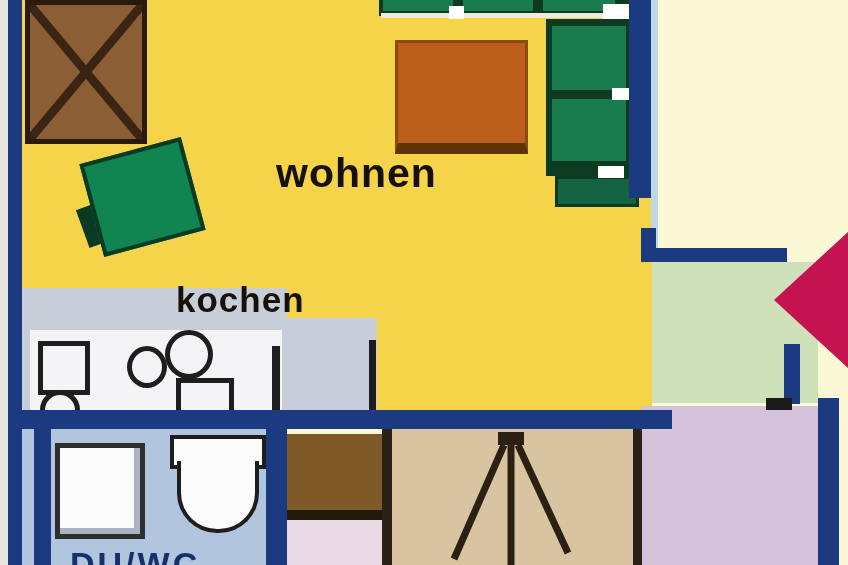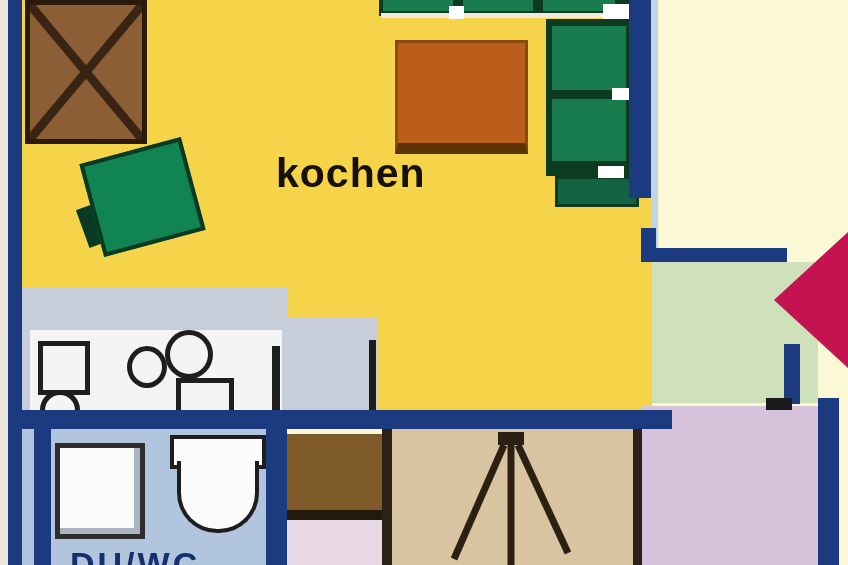--- a/index.html
+++ b/index.html
@@ -145,21 +145,22 @@
   <div class="abs sofa-connector-2"></div>
   <div class="abs sofa-right-column">
     <div class="sofa-right-section sofa-right-1"></div>
     <div class="sofa-right-section sofa-right-2"></div>
   </div>
   <div class="abs sofa-connector-3"></div>
   <div class="abs sofa-end-piece"></div>
   <div class="abs sofa-connector-4"></div>
   <div class="abs coffee-table"></div>
 
-  <div class="abs room-label label-wohnen">kochen</div>
+  <div class="abs room-label label-wohnen">wohnen</div>
+  <div class="abs room-label label-kochen">kochen</div>
   <div class="abs room-label label-bath">DU/WC</div>
 
   <div class="abs wall wall-left"></div>
   <div class="abs wall wall-right-top"></div>
   <div class="abs wall-right-edge-light"></div>
   <div class="abs wall wall-main"></div>
   <div class="abs wall wall-entry-top"></div>
   <div class="abs wall wall-entry-stub"></div>
   <div class="abs wall wall-entry-segment"></div>
   <div class="abs black-stub"></div>

